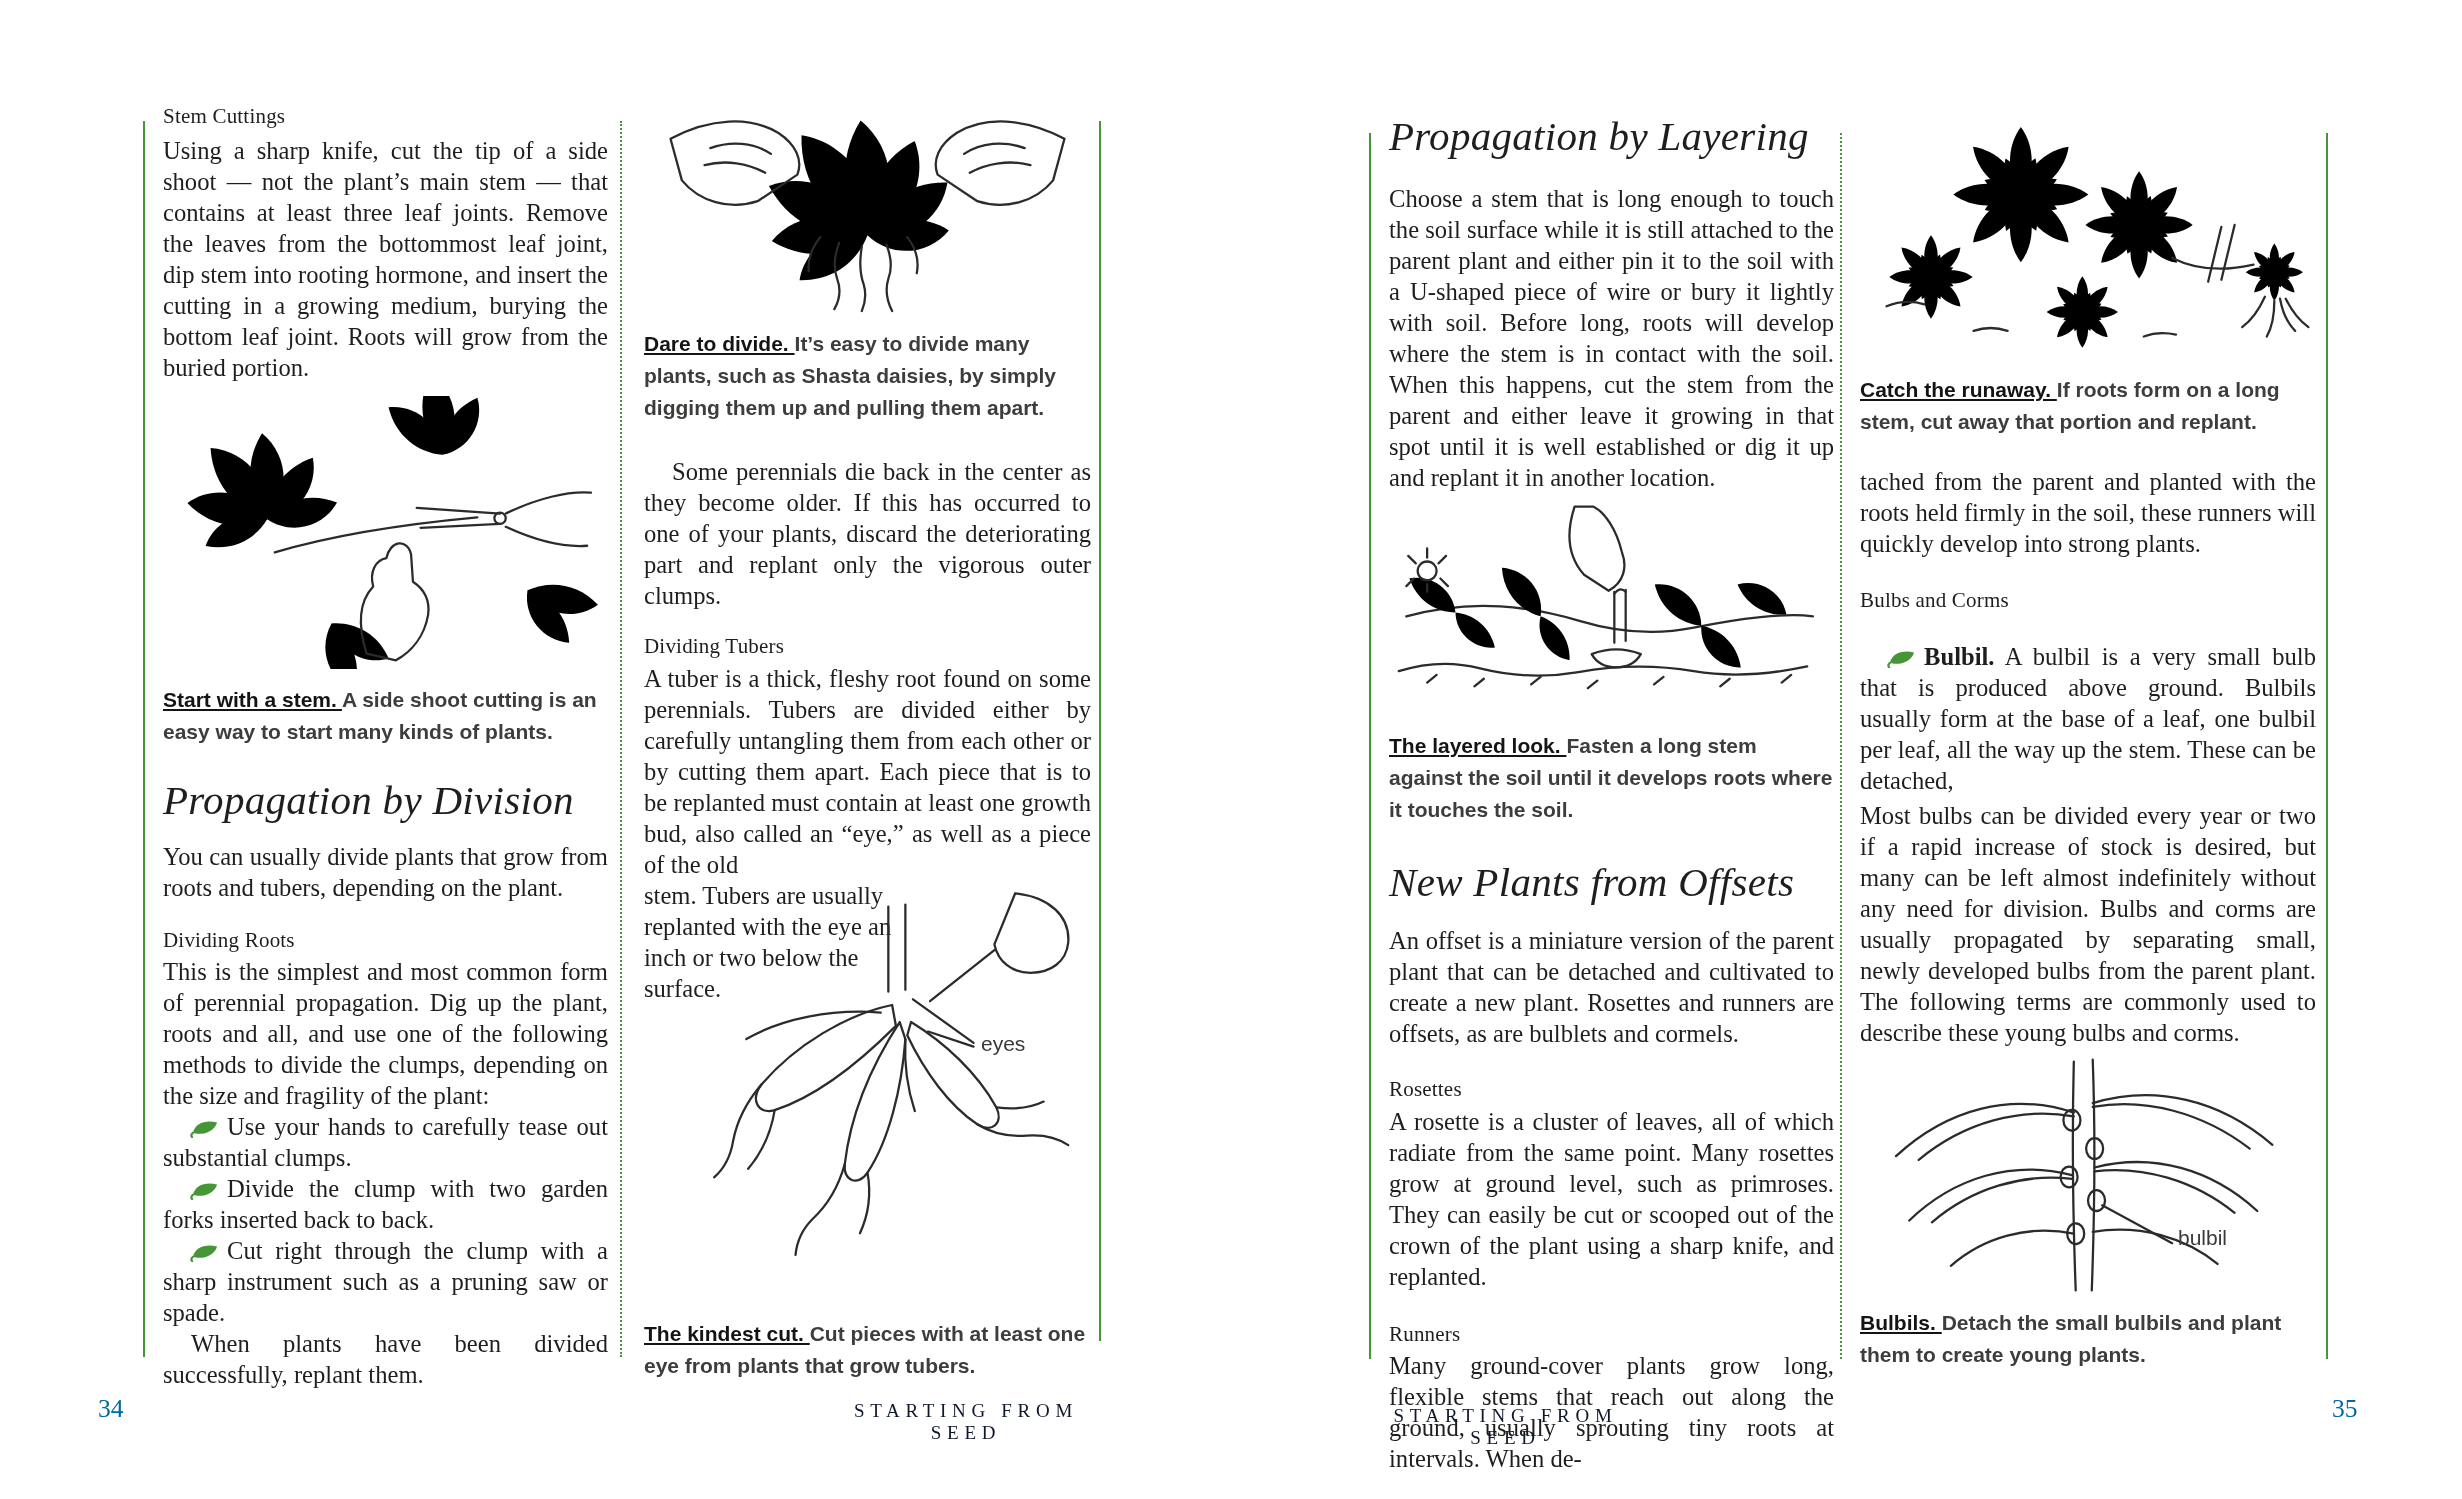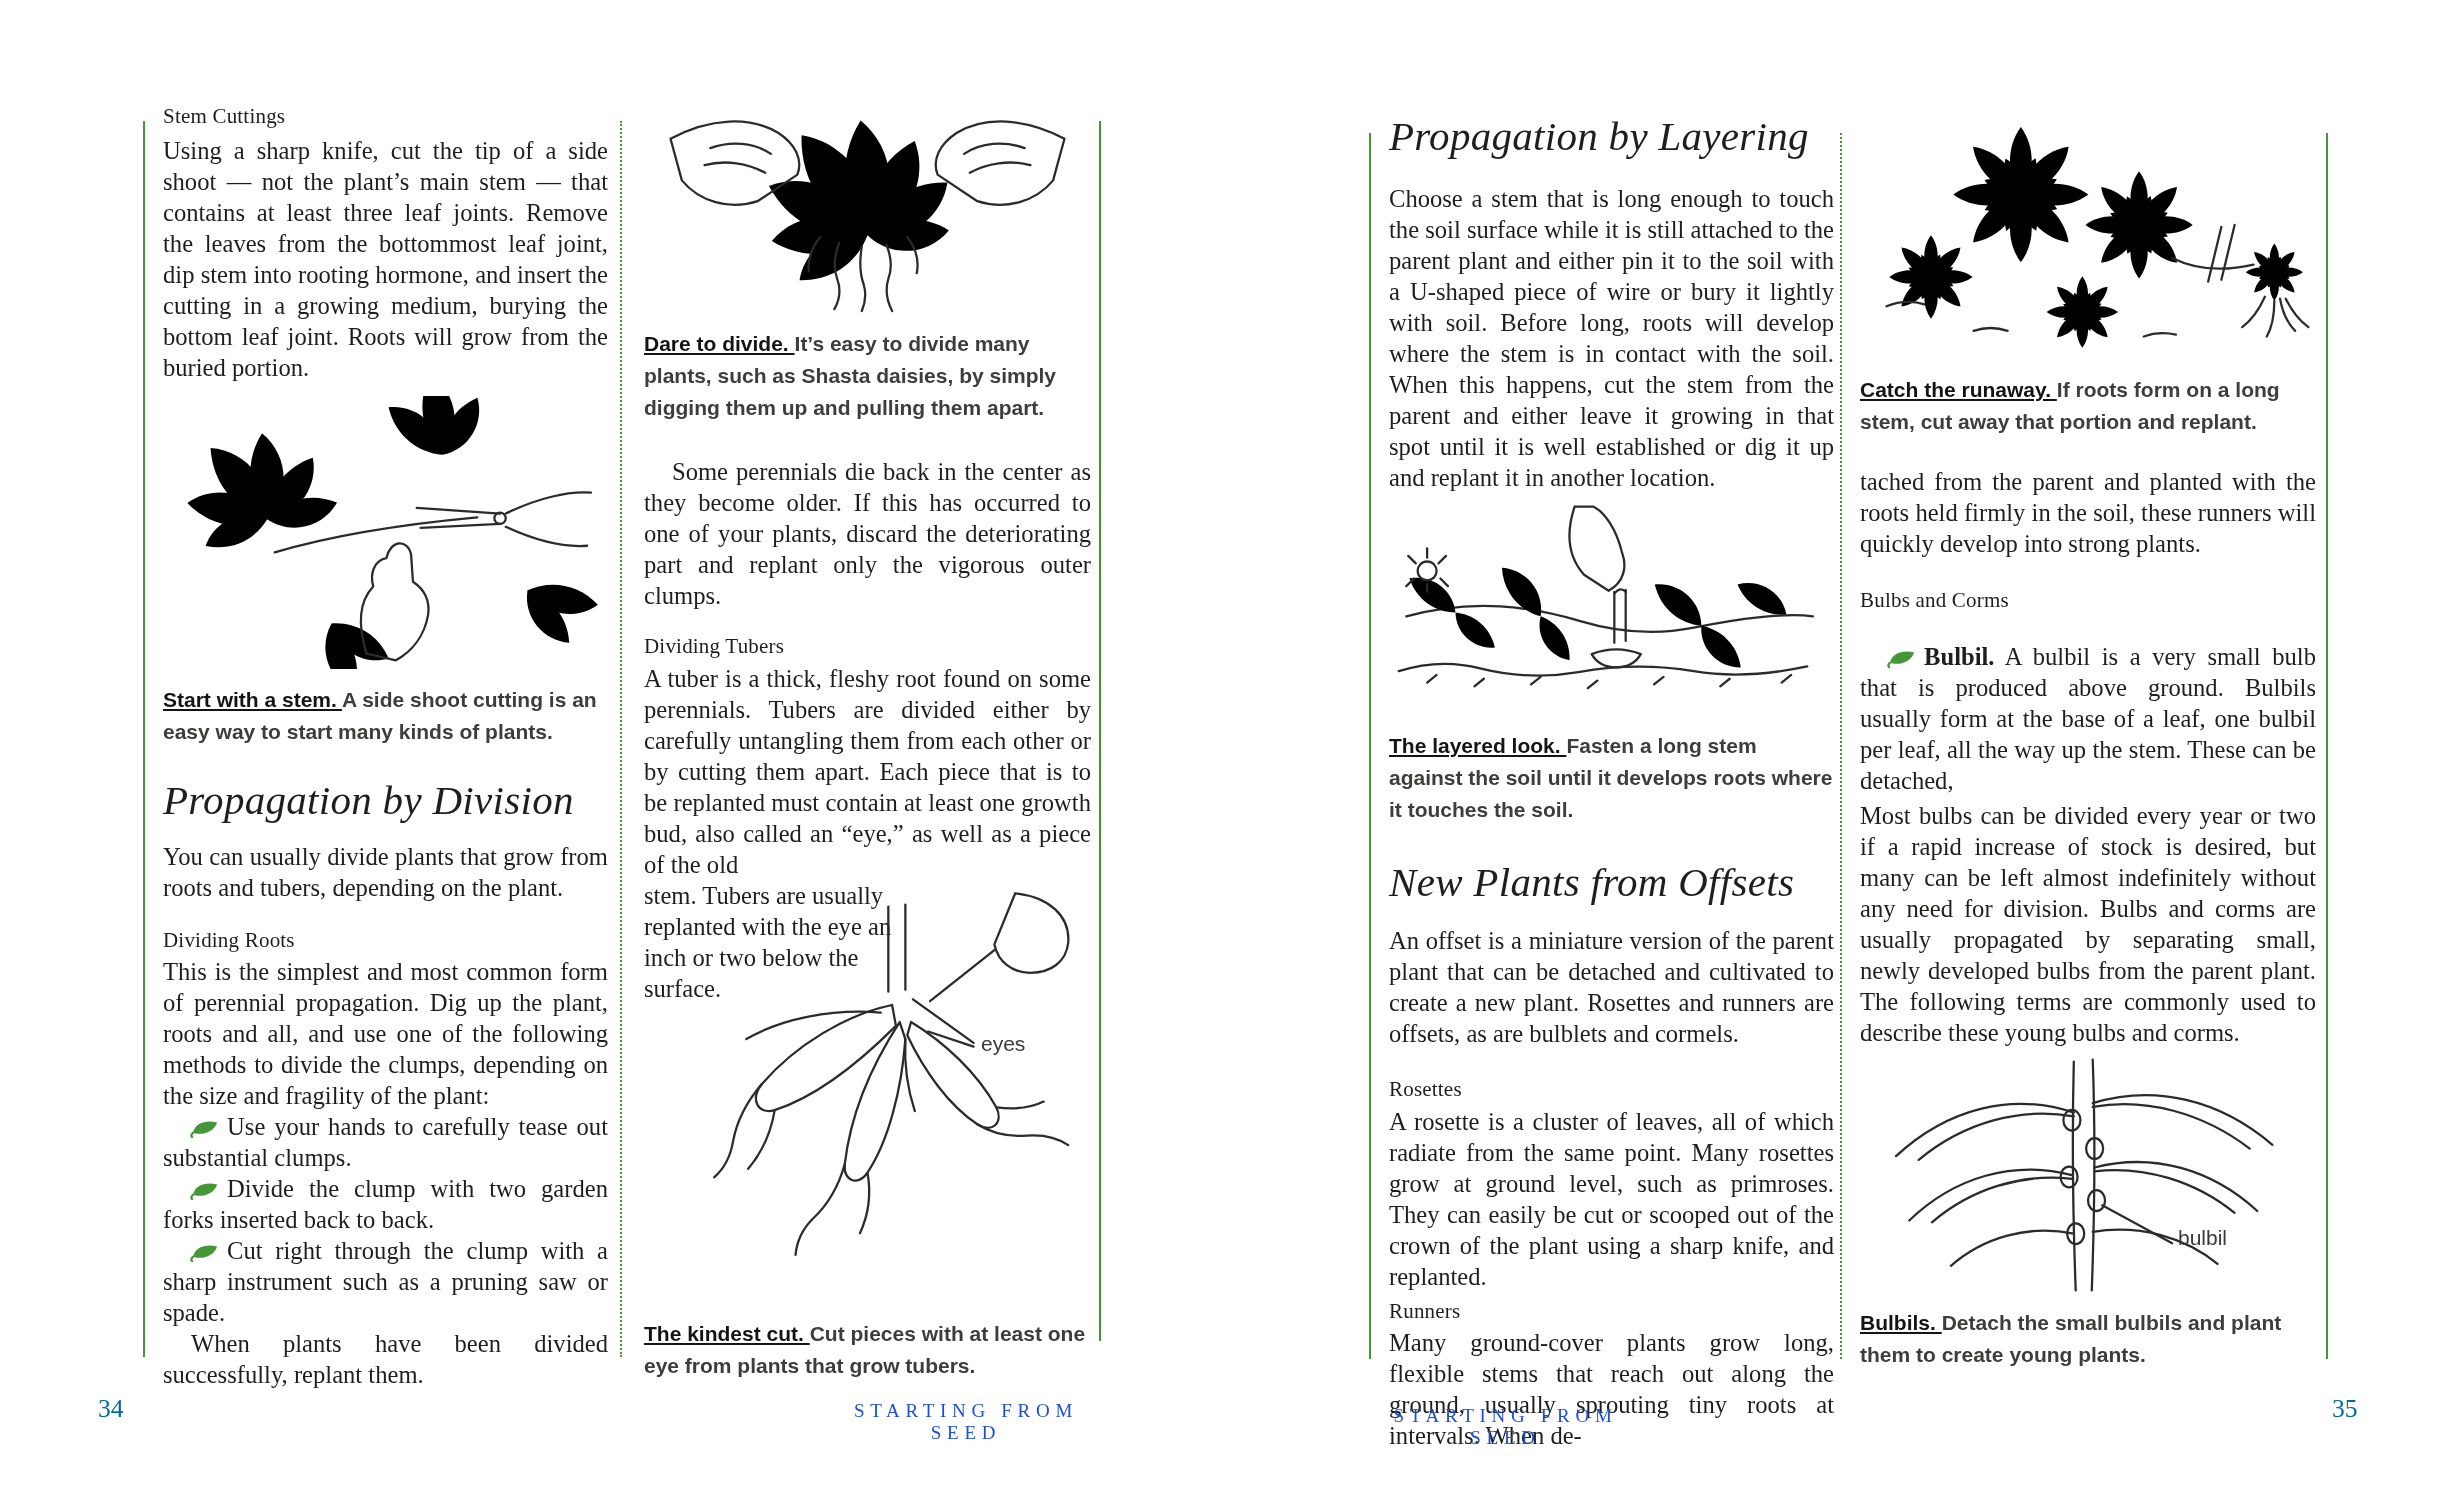--- a/index.html
+++ b/index.html
@@ -17,21 +17,21 @@
   p.body.indent{text-indent:28px;}
   .caption{font-family:"Liberation Sans", sans-serif;font-size:21px;line-height:32px;
            font-weight:700;margin:0;text-align:left;color:#3d3d3b;}
   .caption .lead{color:#141412;text-decoration:underline;}
   .leaf{display:inline-block;width:30px;height:19px;vertical-align:-2.8px;margin-right:7.6px;}
   .illo{display:block;}
   .illo path,.illo line,.illo circle,.illo ellipse{fill:none;stroke:#2b2b29;stroke-width:2.4;
         stroke-linecap:round;stroke-linejoin:round;}
   .label{position:absolute;font-family:"Liberation Sans", sans-serif;font-size:21px;color:#3a3a38;}
   .footer-num{position:absolute;font-size:25.6px;color:#0369a1;}
-  .running-head{position:absolute;font-size:19px;letter-spacing:5.7px;color:#1d4ed8;text-align:center;}
+  .running-head{position:absolute;font-size:19px;letter-spacing:5.7px;color:#0f172a;text-align:center;}
 </style>
 </head>
 <body>
 
 <svg width="0" height="0" style="position:absolute">
   <defs>
     <path id="leafA" d="M0 0C-14 -10 -22 -28 -16 -48C2 -40 10 -18 0 0Z"></path>
     <path id="petalE" d="M0 0C-9 -12 -9 -30 0 -42C9 -30 9 -12 0 0Z"></path>
     <g id="ringE">
       <use href="#petalE"></use>
@@ -223,21 +223,21 @@
     <span class="lead">The layered look. </span>
     <span>Fasten a long stem against the soil until it develops roots where it touches the soil.</span>
   </p>
 
   <h2 class="bighead" style="margin-top:32px">New Plants from Offsets</h2>
   <p class="body" style="margin-top:19px">An offset is a miniature version of the parent plant that can be detached and cultivated to create a new plant. Rosettes and runners are offsets, as are bulblets and cormels.</p>
 
   <h3 class="subhead" style="margin-top:28px">Rosettes</h3>
   <p class="body" style="margin-top:4px">A rosette is a cluster of leaves, all of which radiate from the same point. Many rosettes grow at ground level, such as primroses. They can easily be cut or scooped out of the crown of the plant using a sharp knife, and replanted.</p>
 
-  <h3 class="subhead" style="margin-top:7px">Runners</h3>
+  <h3 class="subhead" style="margin-top:30px">Runners</h3>
   <p class="body" style="margin-top:3.8px">Many ground-cover plants grow long, flexible stems that reach out along the ground, usually sprouting tiny roots at intervals. When de-</p>
 </div>
 
 <div class="col" style="left:1860px;top:83px;width:456px">
   <svg class="illo" width="456" height="280" viewBox="0 0 482 296">
     <use href="#rosetteE" transform="translate(170,118) scale(1.7)"></use>
     <use href="#rosetteE" transform="translate(295,150) scale(1.35)"></use>
     <use href="#rosetteE" transform="translate(75,205) scale(1.05)"></use>
     <use href="#rosetteE" transform="translate(235,242) scale(.9)"></use>
     <use href="#rosetteE" transform="translate(438,200) scale(.72)"></use>

